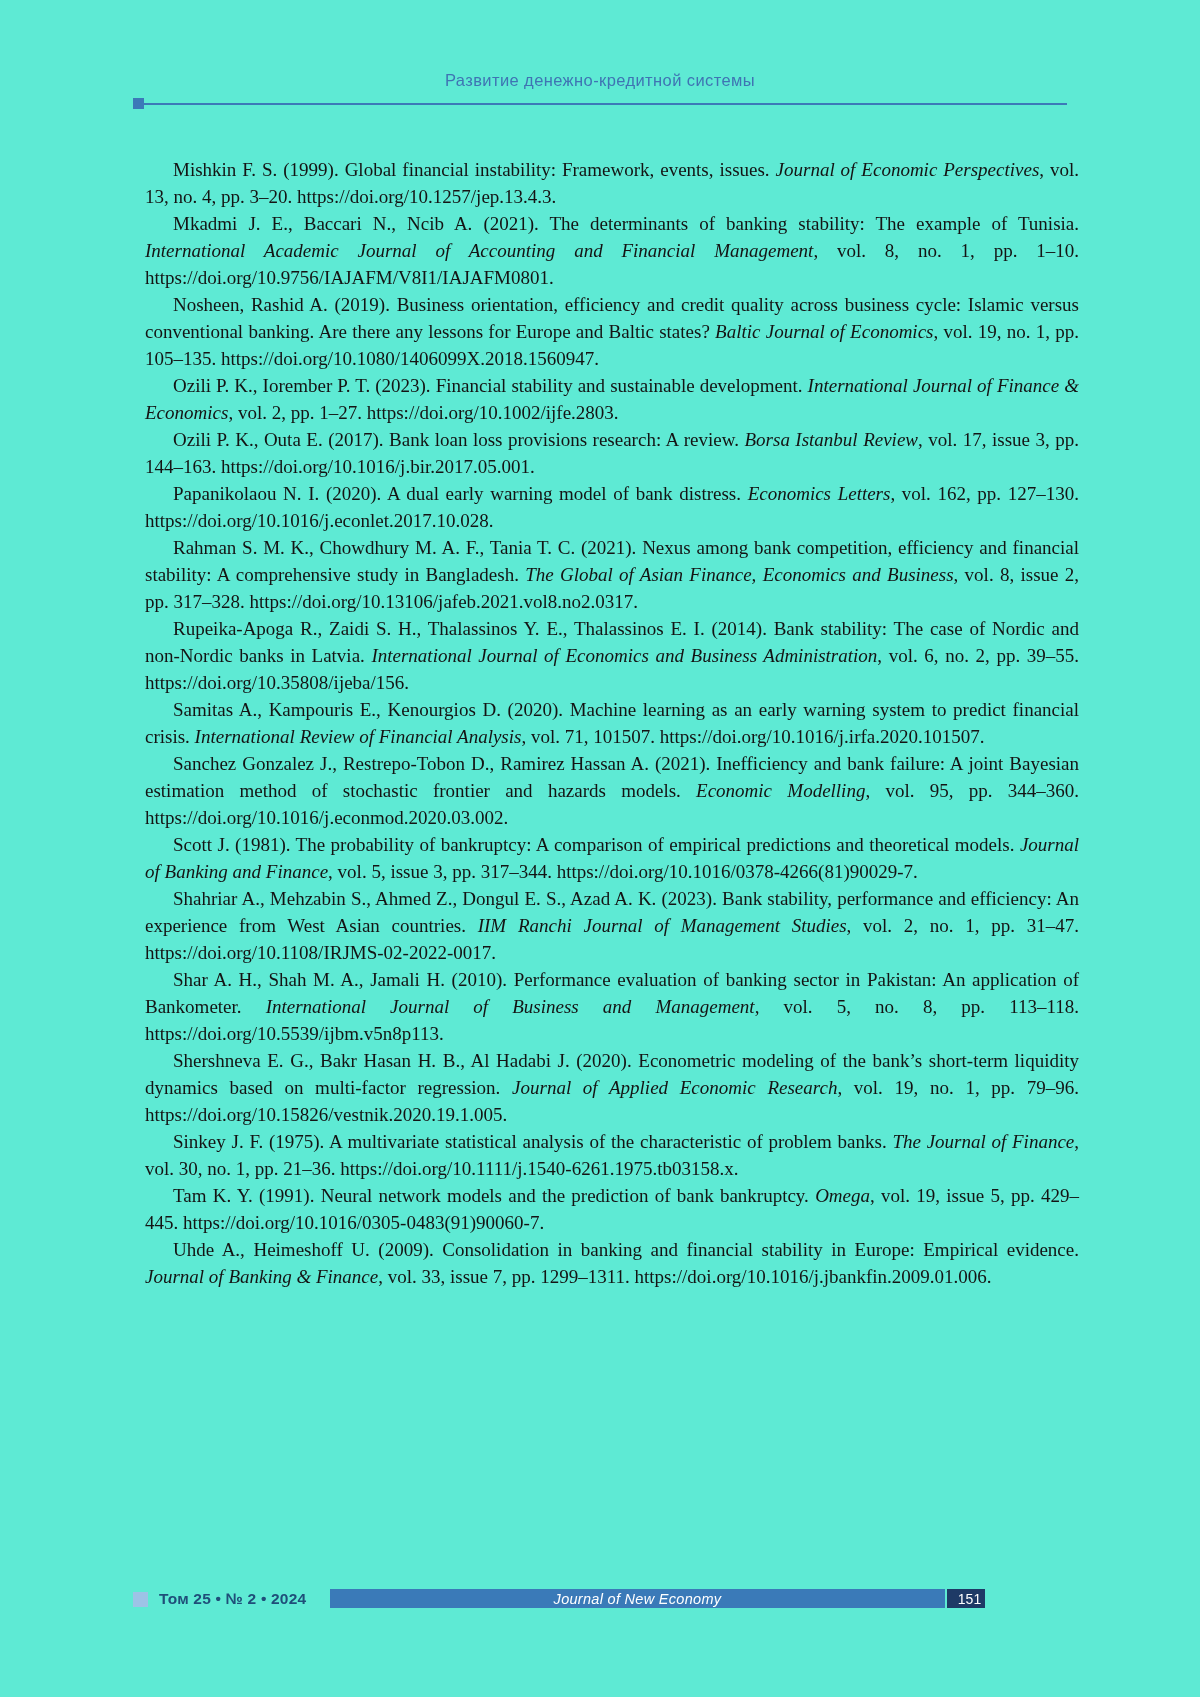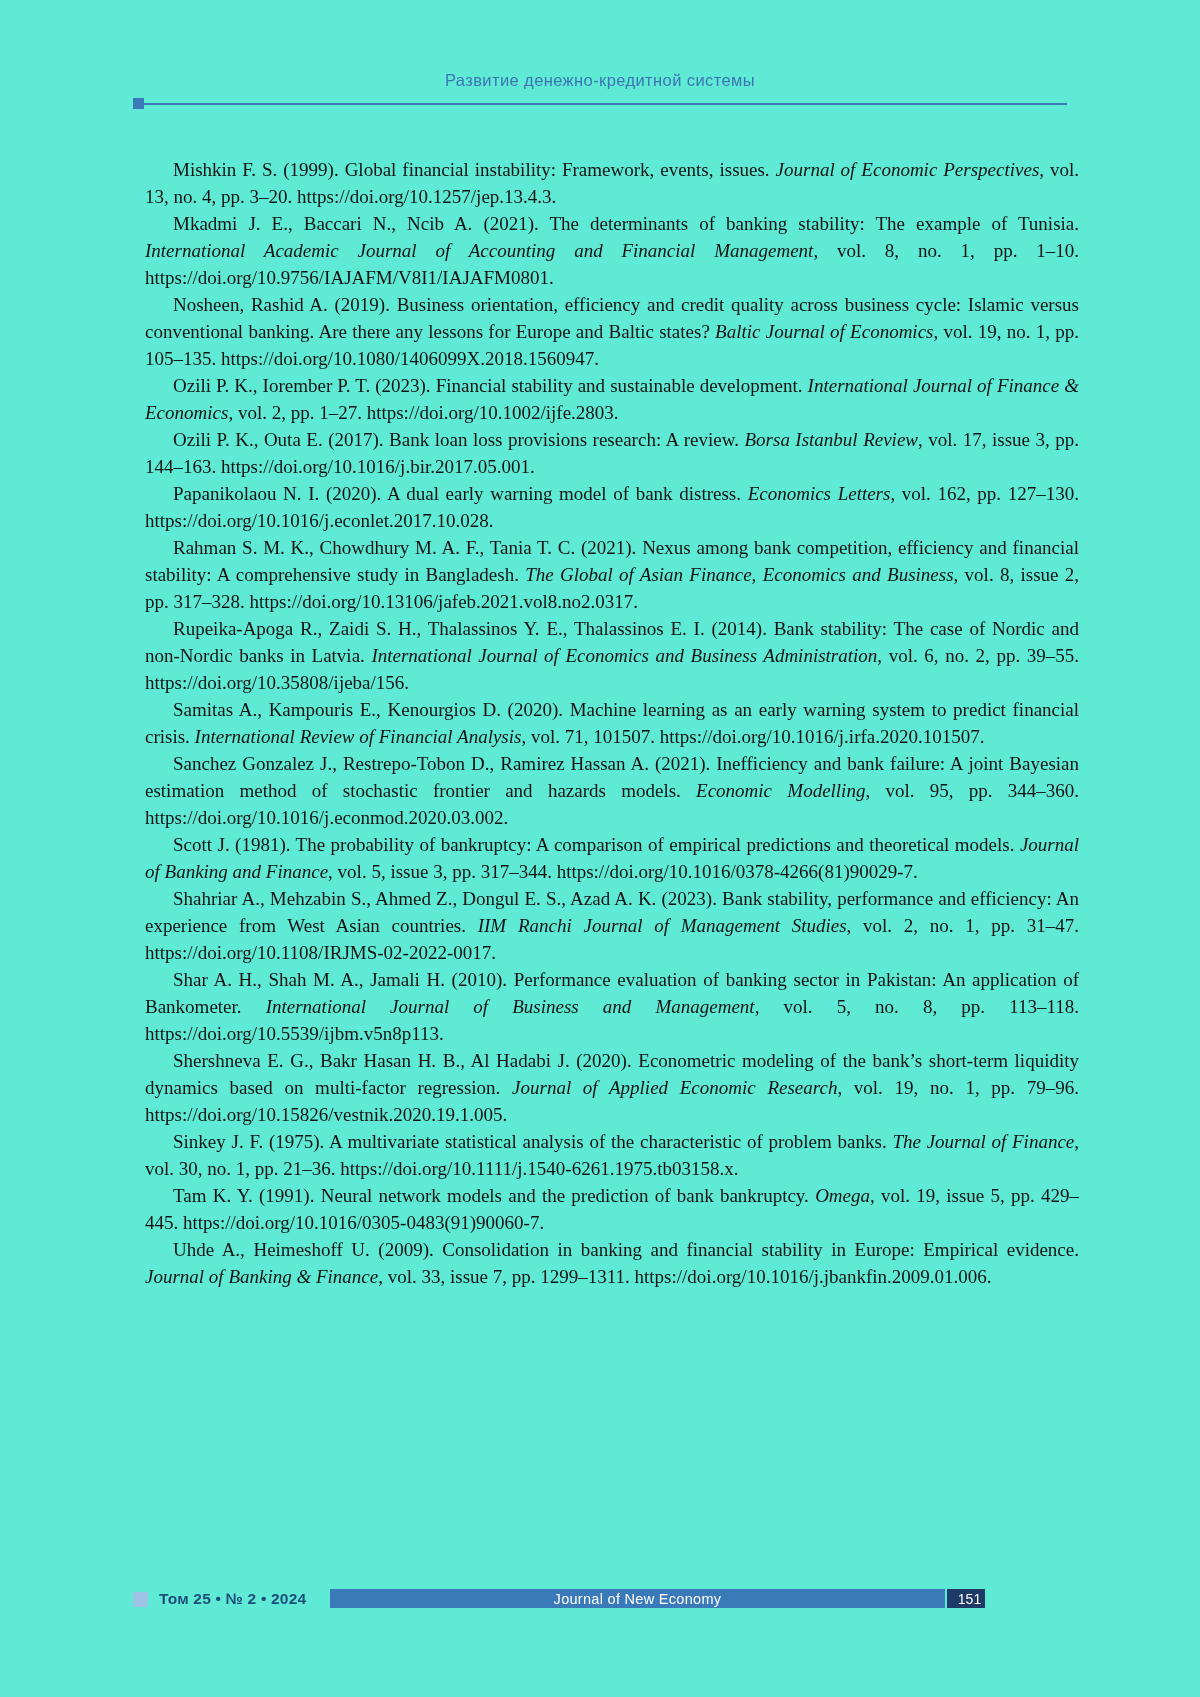--- a/index.html
+++ b/index.html
@@ -85,20 +85,21 @@
     white-space: nowrap;
   }
   .footer-bar {
     flex: 1 1 auto;
     height: 19px;
     background: var(--bar-blue, #3a7ab8);
     color: #ffffff;
     display: flex; align-items: center; justify-content: center;
     font-size: 14.5px;
     letter-spacing: 0.3px;
+    font-style: italic;
   }
   .footer-page {
     flex: 0 0 38px;
     height: 19px;
     margin-left: 2px;
     background: var(--page-box-navy, #1e3a66);
     color: #ffffff;
     display: flex; align-items: center; justify-content: center;
     font-size: 14px;
     padding-left: 7px;

